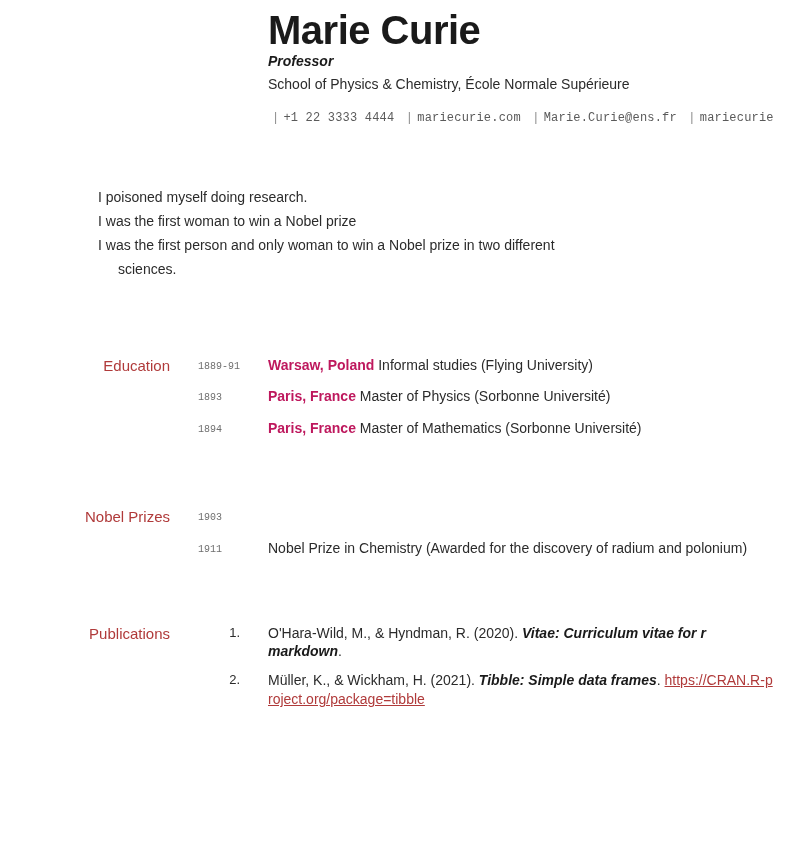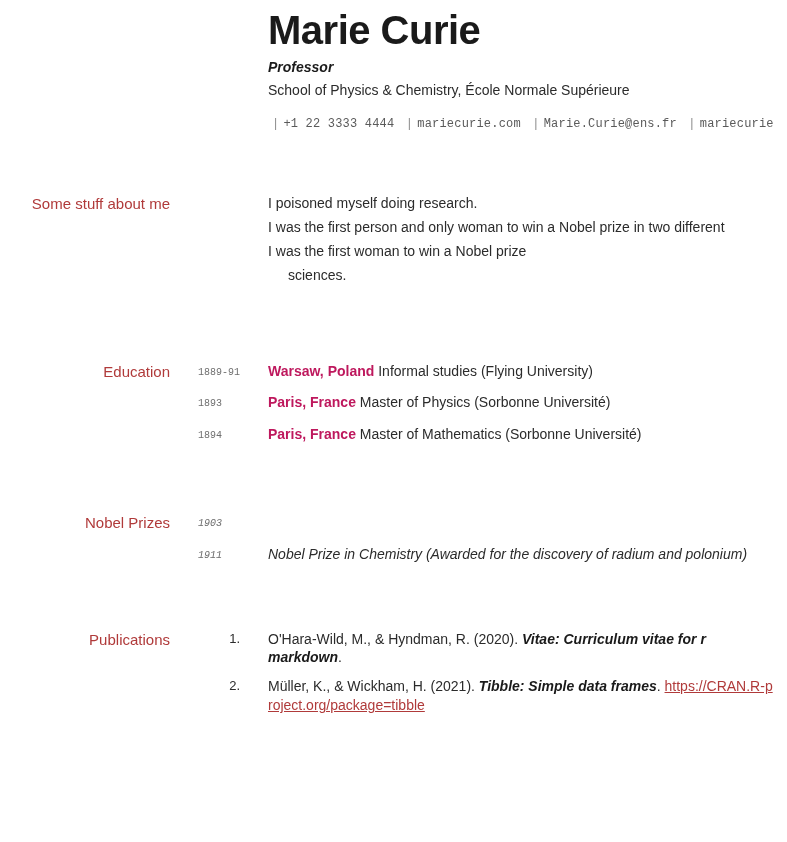--- a/index.html
+++ b/index.html
@@ -34,21 +34,20 @@
     letter-spacing: -0.5px;
     color: #1a1a1a;
     line-height: 1.1;
     margin: 0;
   }
   .position {
     font-style: italic;
     font-weight: bold;
     font-size: 14px;
     color: #1a1a1a;
-    margin-top: 6px;
   }
   .address {
     font-size: 14px;
     color: #2b2b2b;
     margin-top: 4px;
   }
   .contacts {
     font-family: "Liberation Mono", monospace;
     font-size: 12px;
     color: #5a5a5a;
@@ -103,21 +102,21 @@
   .about-sub { padding-left: 20px; }
 
   
   #education { margin-top: 72px; }
   #education .section-body { padding-left: 0; }
   #education .entry { margin-bottom: 13px; }
 
   
   #nobel { margin-top: 56px; }
   #nobel .section-body { padding-left: 0; }
-  #nobel .entry { margin-bottom: 14px; font-style: italic; }
+  #nobel .entry { margin-bottom: 14px; }
   #nobel .entry-what { max-width: 505px; }
 
   
   #publications { margin-top: 52px; }
   #publications .section-body { padding-left: 0; }
   .pub-item {
     display: flex;
     align-items: flex-start;
     margin-bottom: 10px;
   }
@@ -154,25 +153,24 @@
       <span class="sep">|</span><span>+1 22 3333 4444</span>
       <span class="sep">|</span><span>mariecurie.com</span>
       <span class="sep">|</span><span>Marie.Curie@ens.fr</span>
       <span class="sep">|</span><span>mariecurie</span>
       <span class="sep">|</span>
       
     </div>
   </div>
 
   <div class="section" id="about">
-    <div class="section-title">Some stuff about me</div>
     <div class="section-body">
       <div class="about-line">I poisoned myself doing research.</div>
+      <div class="about-line">I was the first woman to win a Nobel prize</div>
       <div class="about-line indent-wrap">I was the first person and only woman to win a Nobel prize in two different</div>
-      <div class="about-line">I was the first woman to win a Nobel prize</div>
       <div class="about-line about-sub">sciences.</div>
     </div>
   </div>
 
   <div class="section" id="education">
     <div class="section-title">Education</div>
     <div class="section-body">
 
       <div class="entry">
         <div class="entry-date">1889-91</div>

